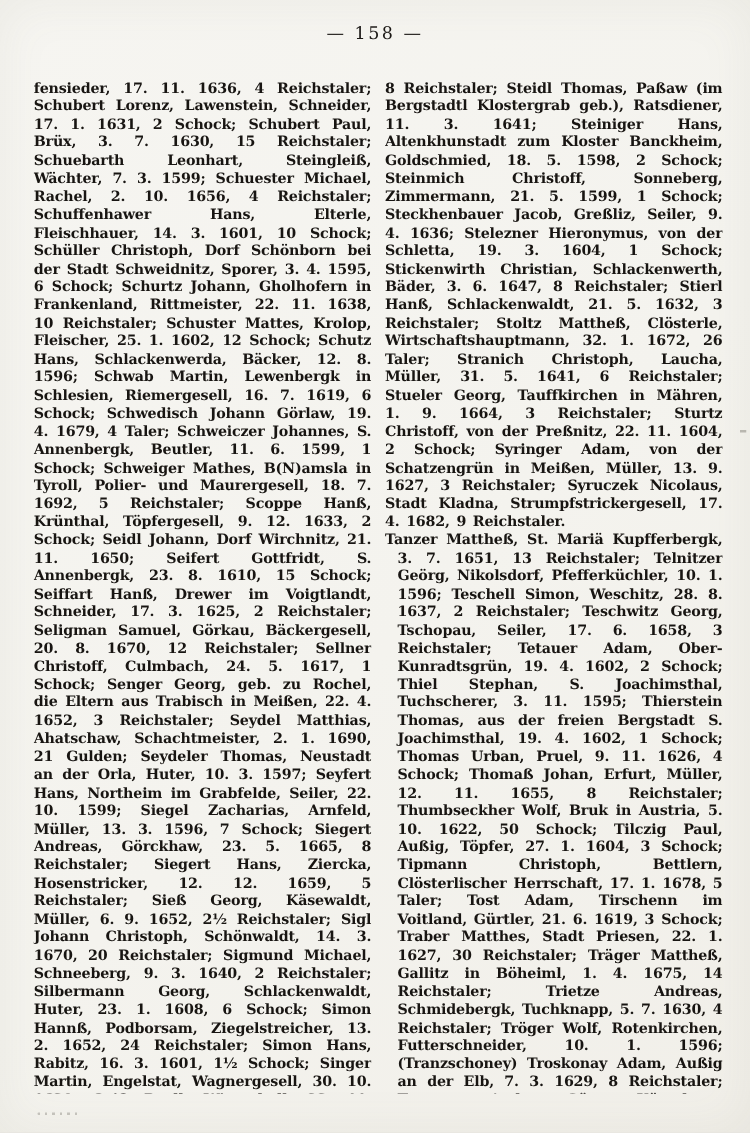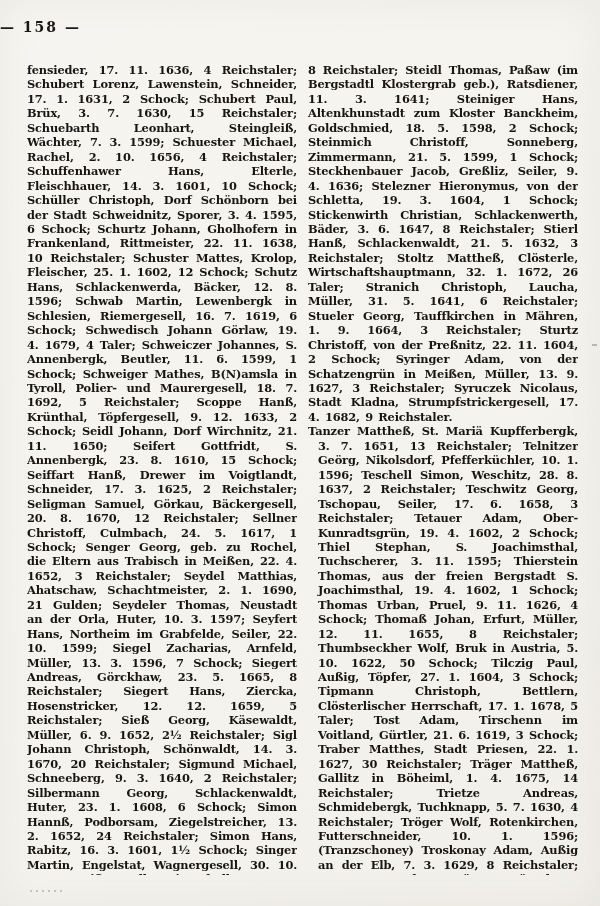--- a/index.html
+++ b/index.html
@@ -16,23 +16,23 @@
     box-shadow: inset 0 0 40px rgba(120,110,90,0.08);
     overflow: hidden;
     font-family: "DejaVu Serif", "Liberation Serif", serif;
     color: #181512;
   }
   .page-number {
     position: absolute;
     top: 19px;
     left: 0;
     right: 0;
-    text-align: left;
+    text-align: center;
     font-size: 14px;
-    font-weight: bold;
+    font-weight: normal;
     letter-spacing: 2px;
     color: #1b1815;
   }
   .columns {
     position: absolute;
     top: 63px;
     left: 27px;
     width: 552px;
     display: flex;
     gap: 11px;

